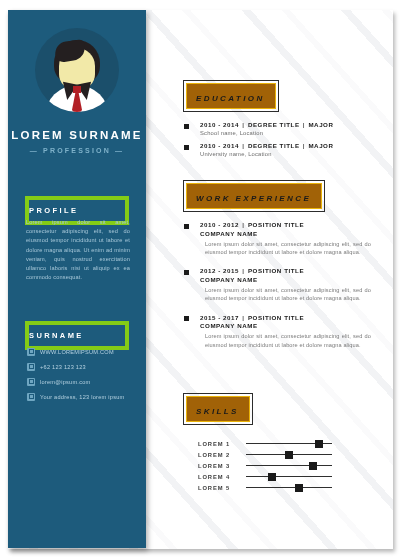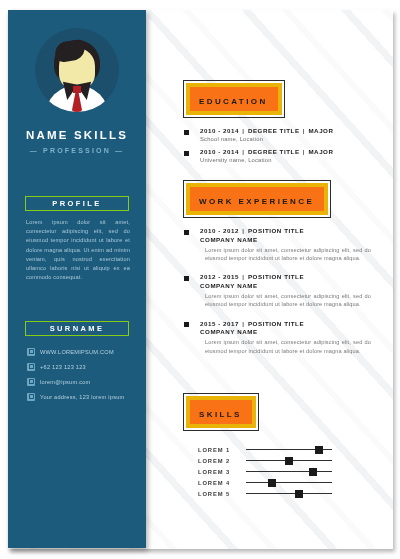--- a/index.html
+++ b/index.html
@@ -134,24 +134,24 @@
     font-size:7px;
     font-weight:bold;
     letter-spacing:2.2px;
   }
 
   
   .side-head{
     position:absolute;
     left:17px;
     width:104px;
-    height:15px;
-    border:1px solid #84cc16;
+    height:29px;
+    border:4px solid #84cc16;
     box-sizing:border-box;
-    display:flex;align-items:center;justify-content:center;
+    display:flex;align-items:center;justify-content:flex-start;
   }
   .side-head span{
     color:#ffffff;
     font-size:7.5px;
     font-weight:bold;
     letter-spacing:2.4px;
   }
   #head-profile{ top:186px; }
   #head-contact{ top:311px; }
 
@@ -209,23 +209,24 @@
   }
 
   .sec-head{
     display:inline-block;
     border:1.3px solid #2c2c2c;
     padding:2px;
     background:transparent;
     margin-bottom:9px;
   }
   .sec-head-inner{
-    border:4px solid #eab308;
+    border:1px solid #eab308;
     padding:3px 10px 3px 9px;
-    background:#f97316;
+    background:#a16207;
+    font-style:italic;
   }
   .sec-head-inner span{
     font-size:8px;
     font-weight:bold;
     letter-spacing:2.4px;
     color:#1a1a1a;
   }
 
   .sec{ position:absolute; left:31px; width:205px; }
   #sec-education{ top:70px; }
@@ -326,21 +327,21 @@
         <div class="av-face"></div>
         <div class="av-fringe"></div>
         <div class="av-body"></div>
         <div class="av-collarL"></div>
         <div class="av-collarR"></div>
         <div class="av-knot"></div>
         <div class="av-tie"></div>
       </div>
     </div>
 
-    <div class="person-name">NAME SKILLS</div>
+    <div class="person-name">LOREM SURNAME</div>
     <div class="person-prof">—  PROFESSION  —</div>
 
     <div class="side-head" id="head-profile">
       <span>PROFILE</span>
     </div>
     <div class="profile-text">Lorem ipsum dolor sit amet, consectetur adipiscing elit, sed do eiusmod tempor incididunt ut labore et dolore magna aliqua. Ut enim ad minim veniam, quis nostrud exercitation ullamco laboris nisi ut aliquip ex ea commodo consequat.</div>
 
     <div class="side-head" id="head-contact">
       <span>SURNAME</span>
     </div>

